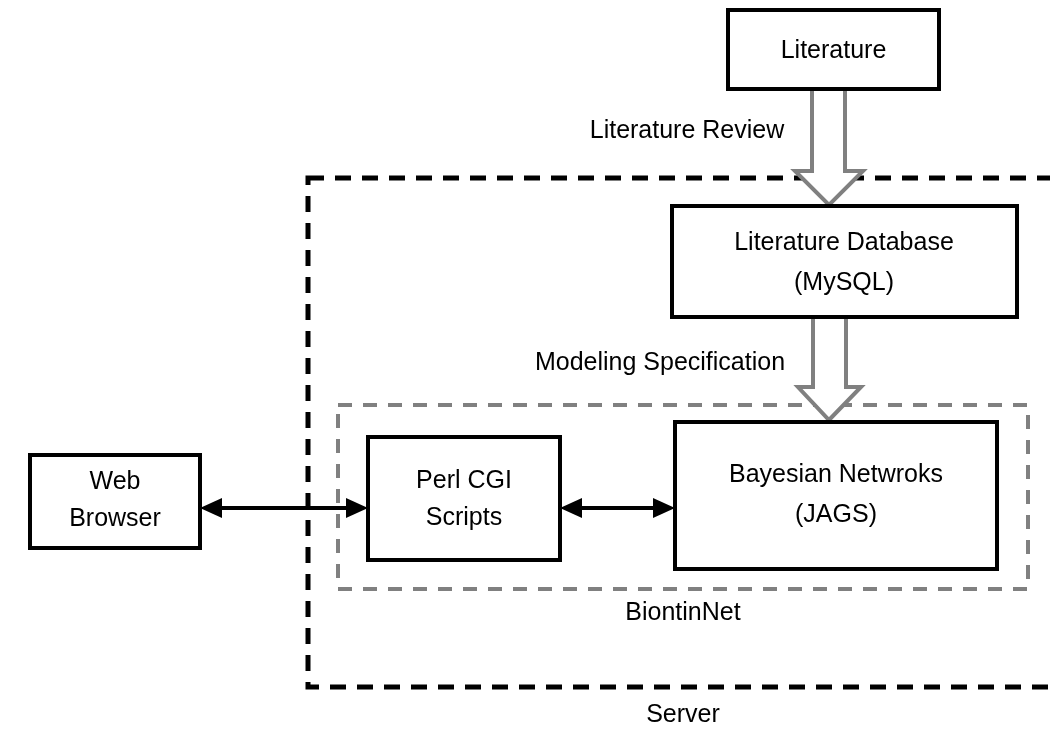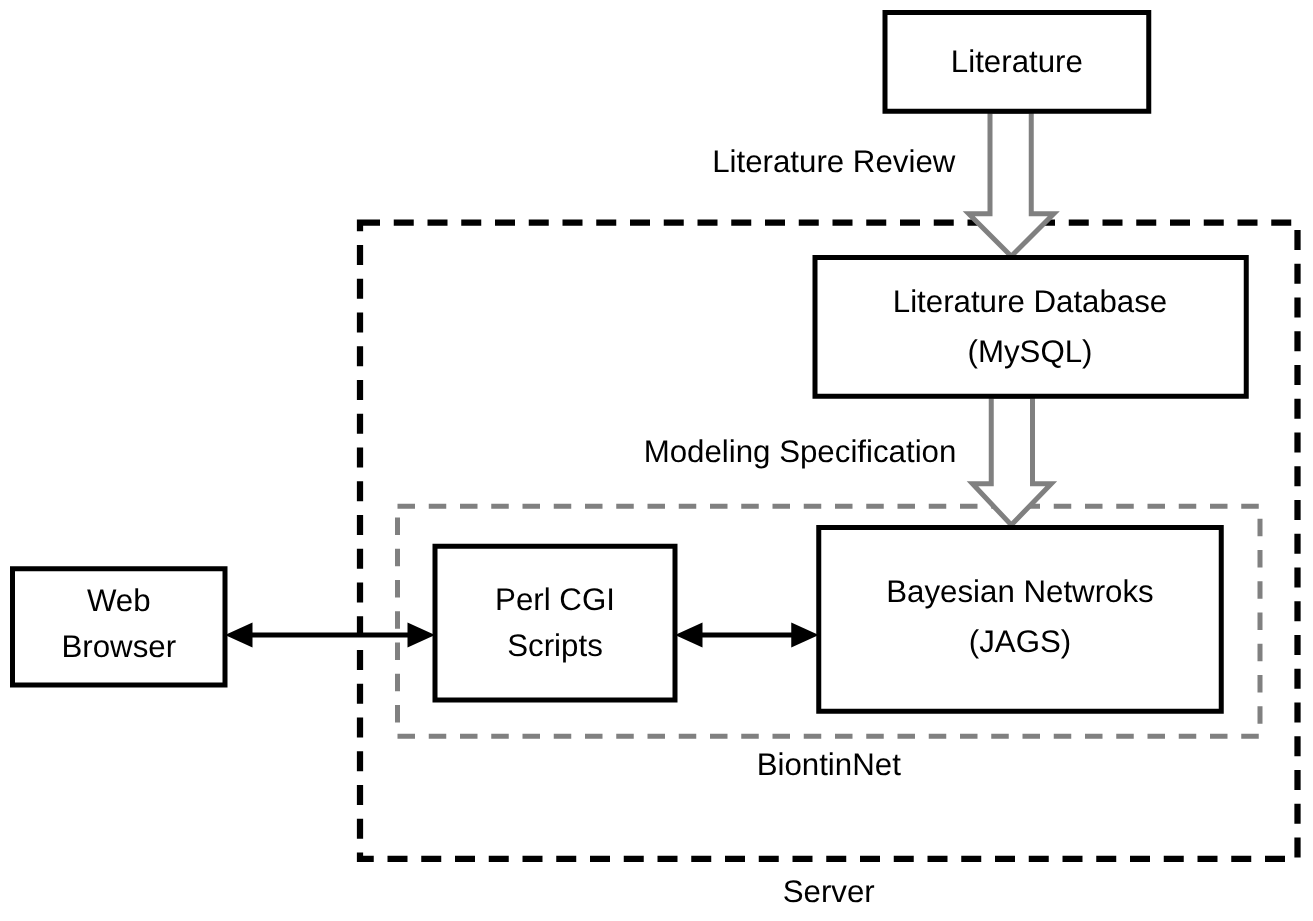--- a/index.html
+++ b/index.html
@@ -12,20 +12,21 @@
     width: 1050px;
     height: 737px;
     font-family: "Liberation Sans", sans-serif;
     overflow: hidden;
   }
   #diagram-root {
     position: relative;
     width: 834px;
     height: 737px;
     background: #ffffff;
+    margin-left: 20px;
   }
   svg#diagram-svg {
     display: block;
     width: 1050px;
     height: 737px;
   }
   .node-box {
     fill: #ffffff;
     stroke: #000000;
     stroke-width: 4;

